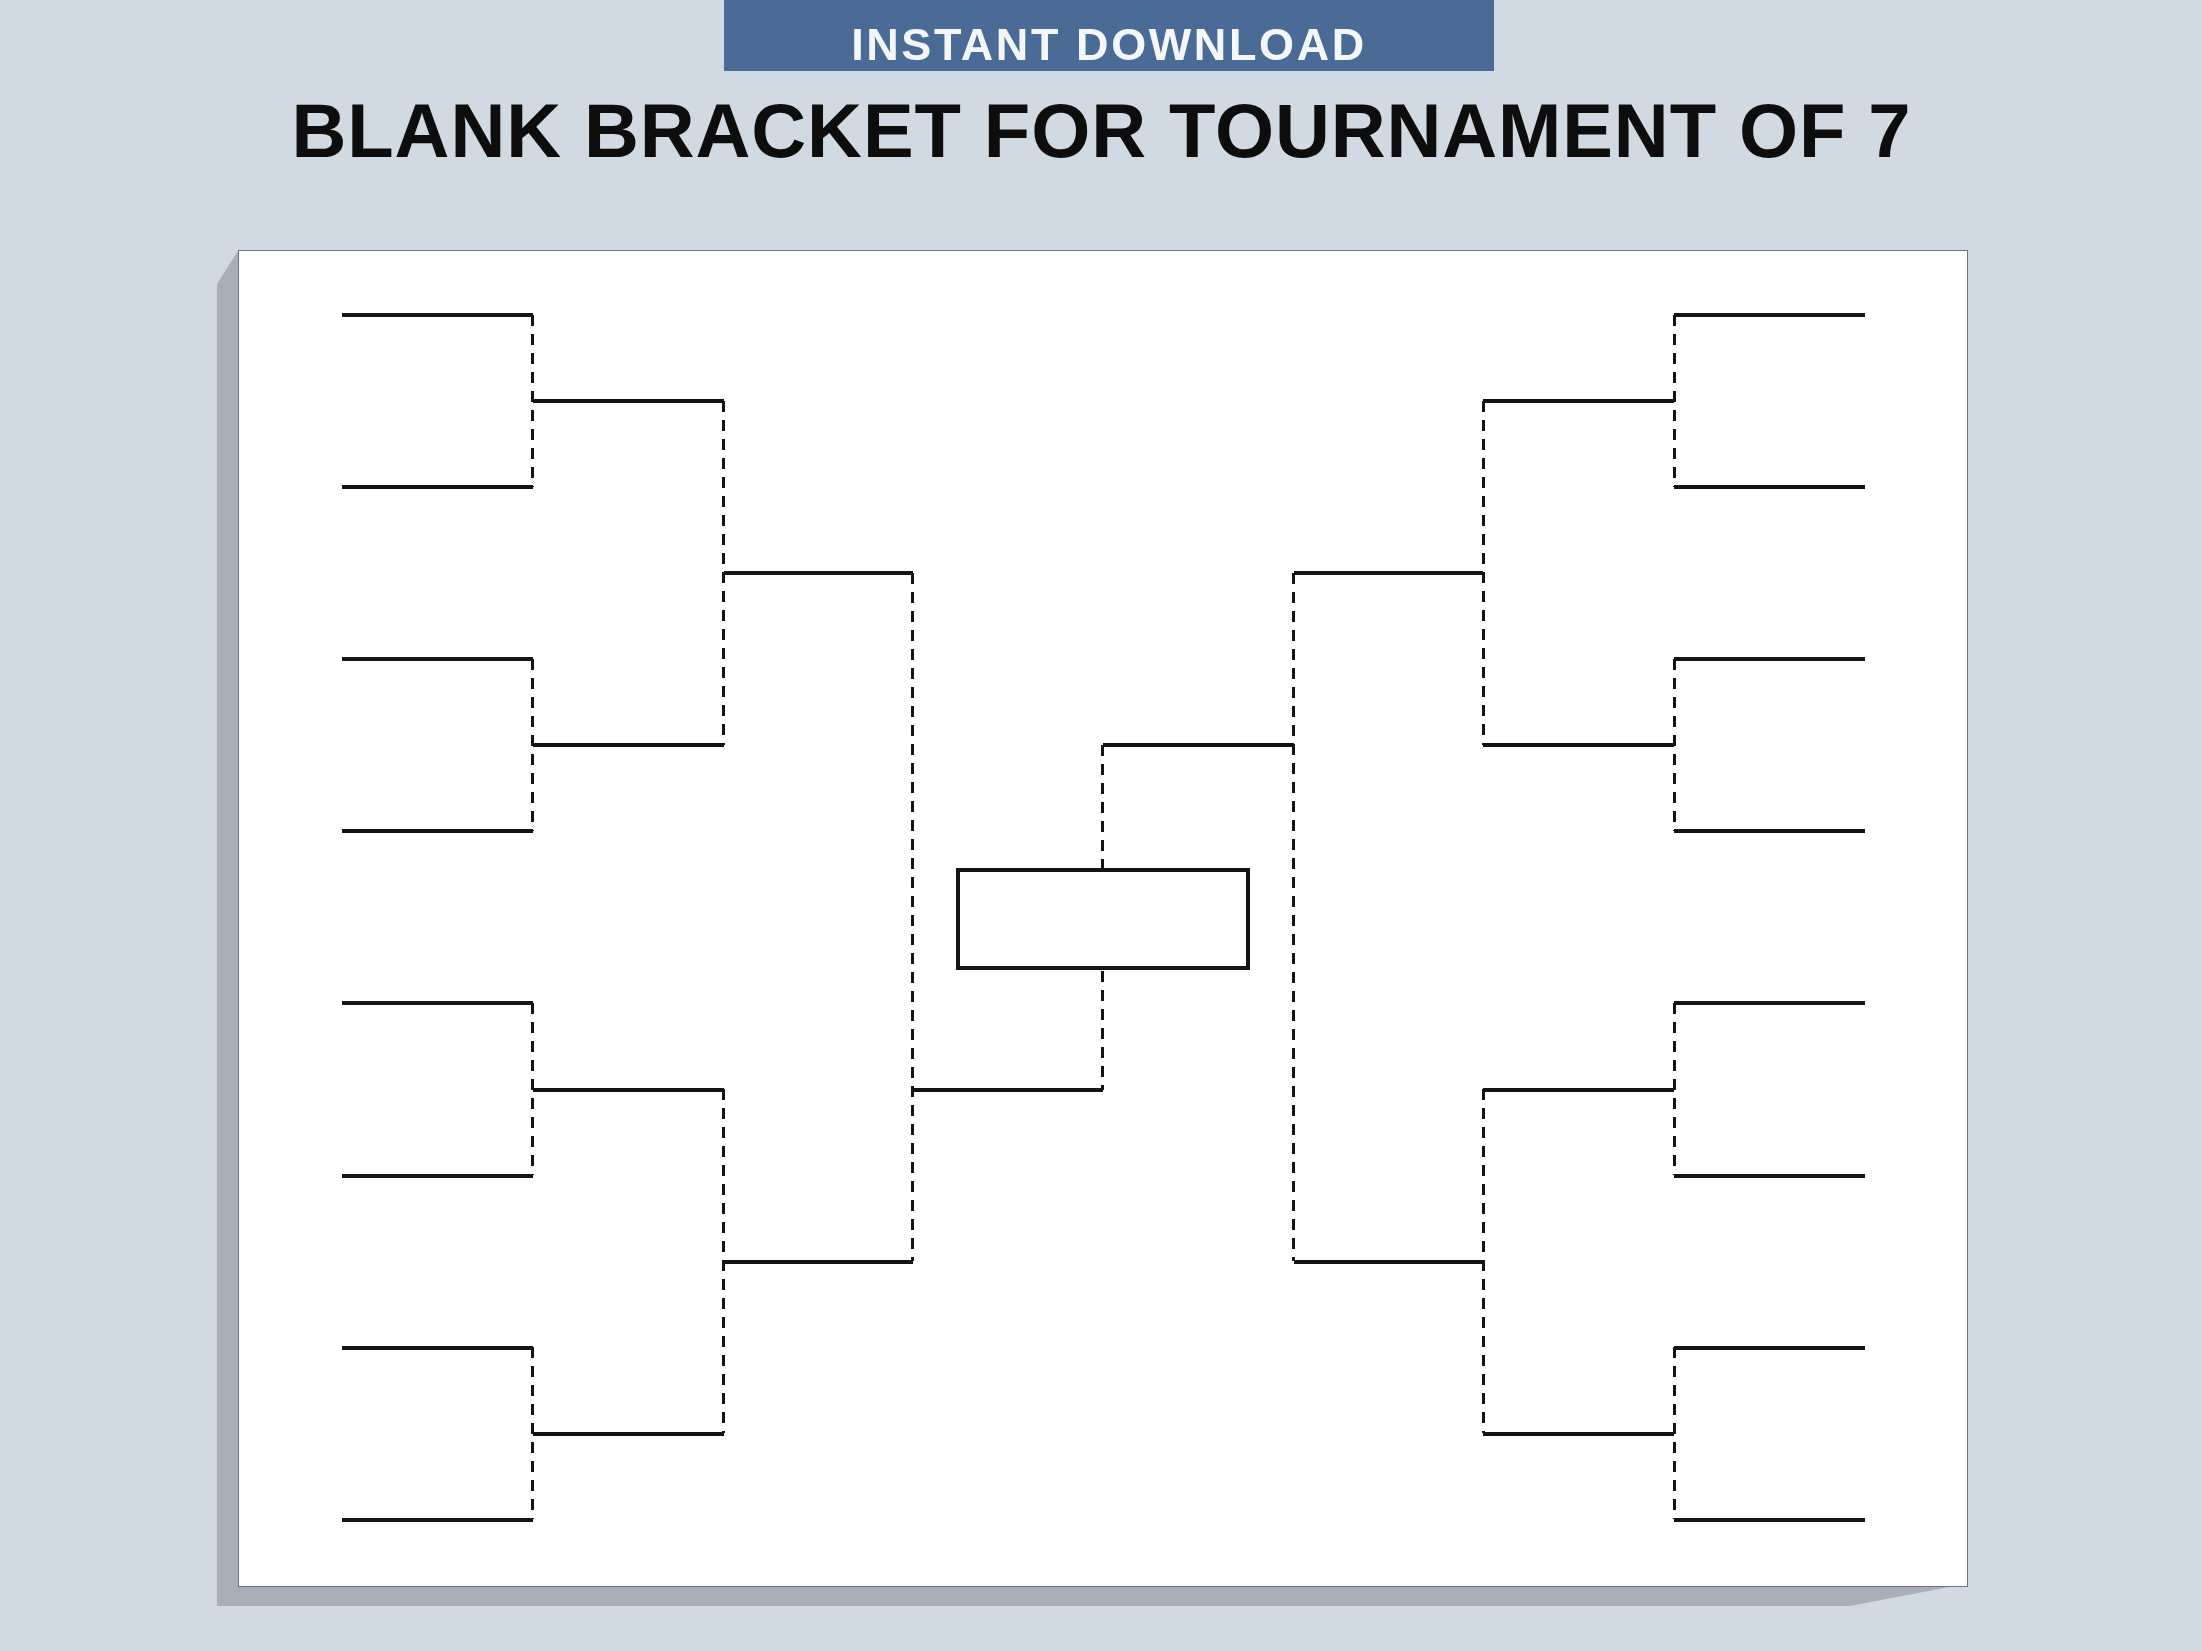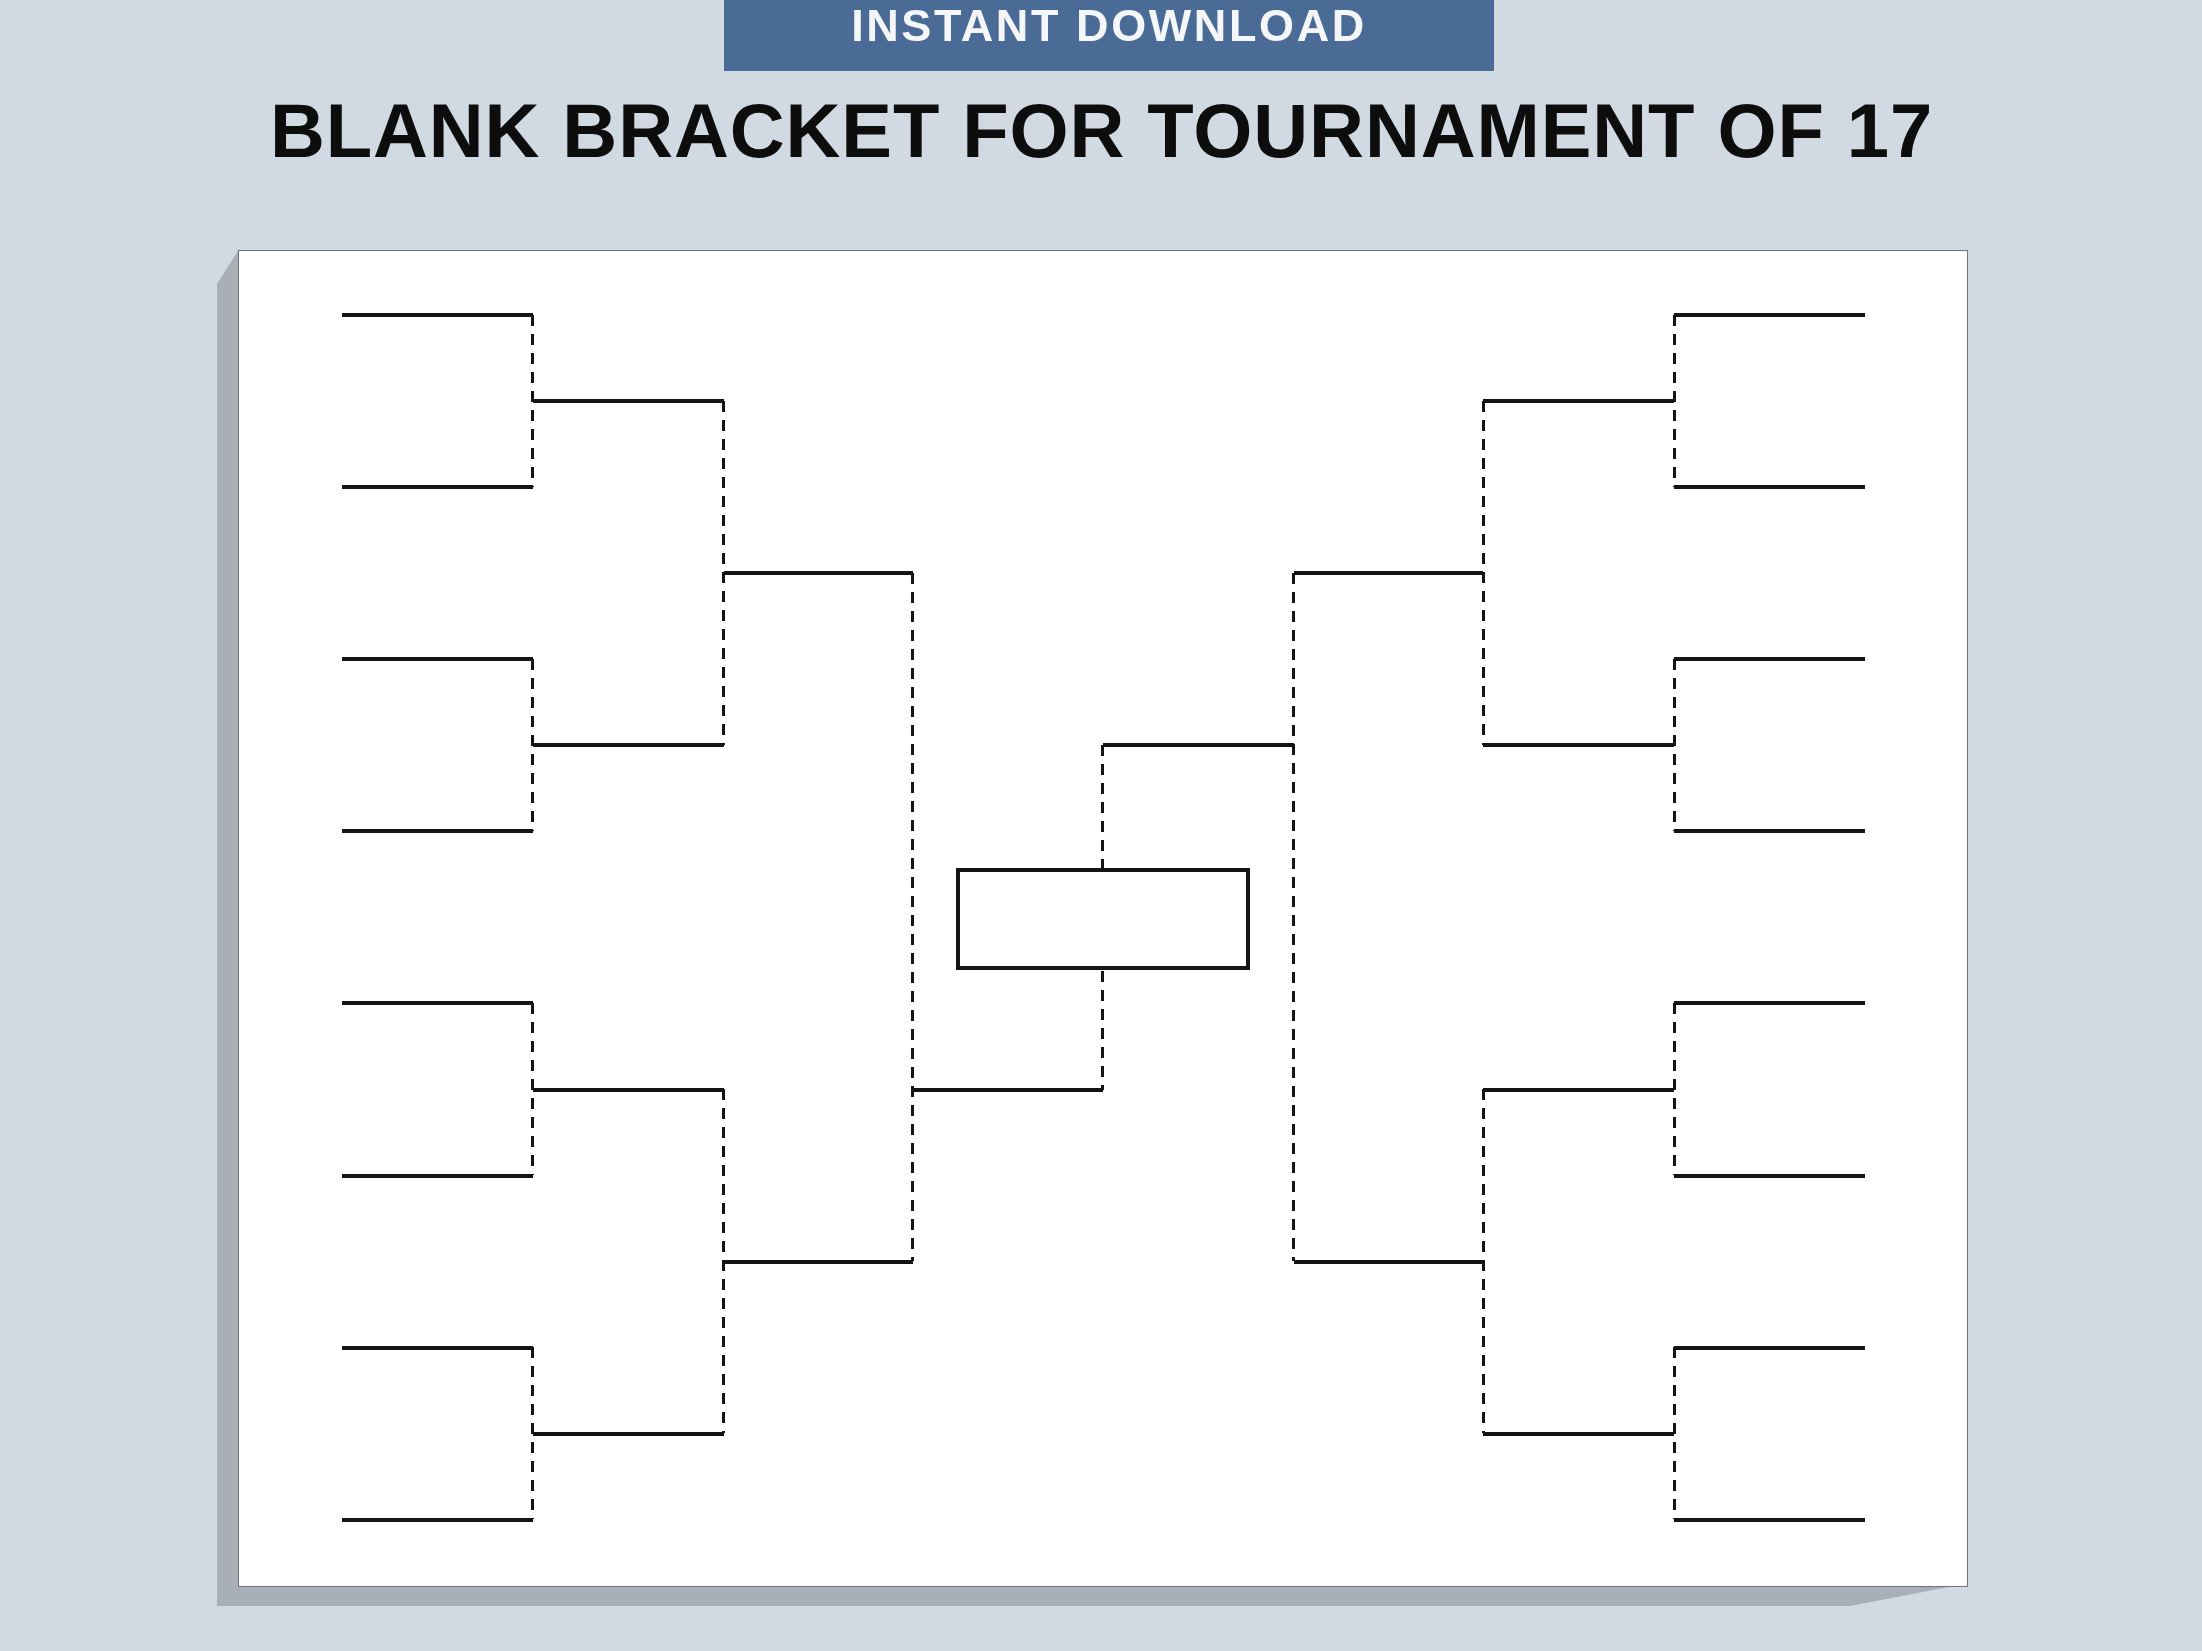--- a/index.html
+++ b/index.html
@@ -7,21 +7,21 @@
     position:relative;
     width:2203px;height:1652px;
     background:var(--bg,#d1d9e3);
     overflow:hidden;
     font-family:"Liberation Sans",sans-serif;
   }
   
   .banner{
     position:absolute;left:724px;top:0;width:770px;height:71px;
     background:var(--banner-bg,#4b6b97);
-    display:flex;align-items:flex-start;justify-content:center;
+    display:flex;align-items:flex-end;justify-content:center;
   }
   .banner span{
     color:var(--banner-fg,#f4f6f8);
     font-size:45px;font-weight:700;letter-spacing:2.6px;white-space:nowrap;
   }
   .title{
     position:absolute;left:0;top:93px;width:2203px;
     text-align:center;
     font-size:76px;font-weight:700;letter-spacing:0.9px;
     color:#0d0d0d;line-height:1;white-space:nowrap;
@@ -64,21 +64,21 @@
 </style>
 </head>
 <body>
 
 <div id="canvas" style="--bg: #d1d9e3; --banner-bg: #4b6b97; --banner-fg: #f4f6f8; --shadow: #a9afb9; --line: #141414;">
 
   <div class="banner">
     <span>INSTANT DOWNLOAD</span>
   </div>
 
-  <div class="title">BLANK BRACKET FOR TOURNAMENT OF 17</div>
+  <div class="title">BLANK BRACKET FOR TOURNAMENT OF 7</div>
 
 
   <div class="sheet-shadow"></div>
   <div class="sheet"></div>
 
   <div id="bracket">
     <div class="champ"></div>
   <div class="hline" style="left: 342px; top: 313px; width: 191px;"></div>
       <div class="hline" style="left: 1674px; top: 313px; width: 191px;"></div>
       <div class="hline" style="left: 342px; top: 485px; width: 191px;"></div>

